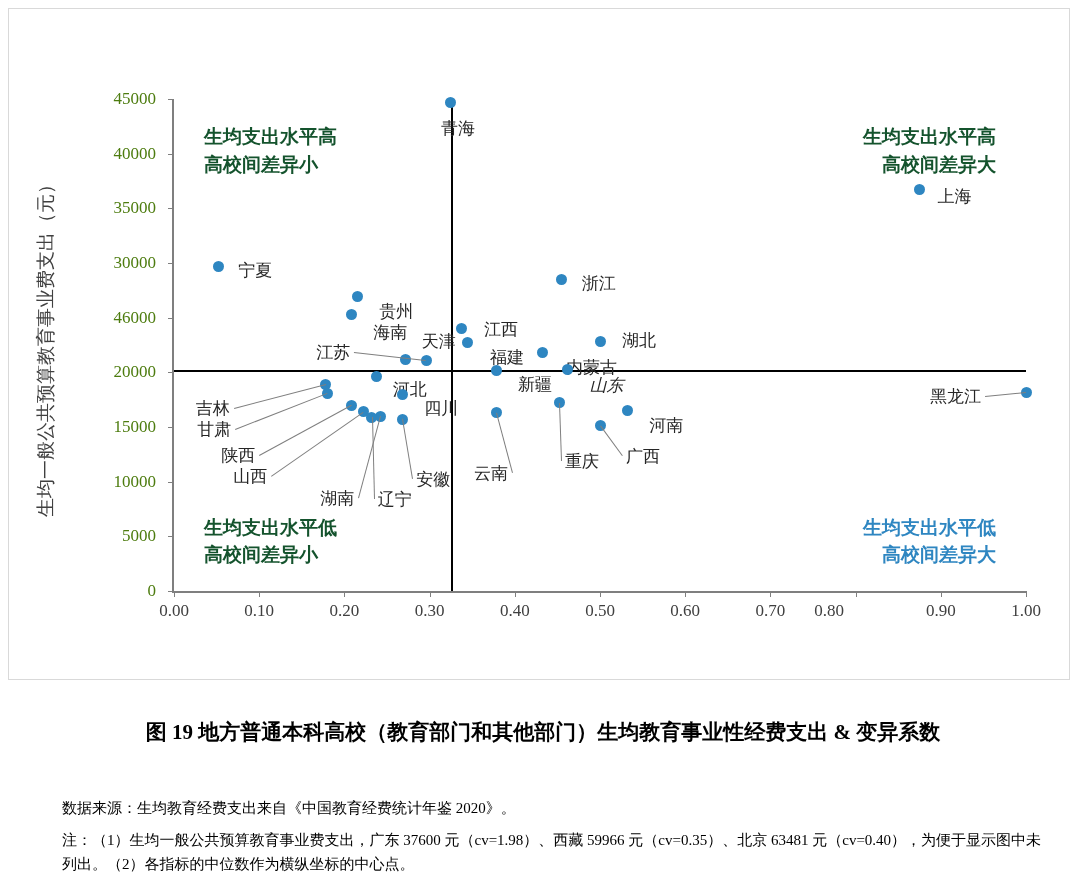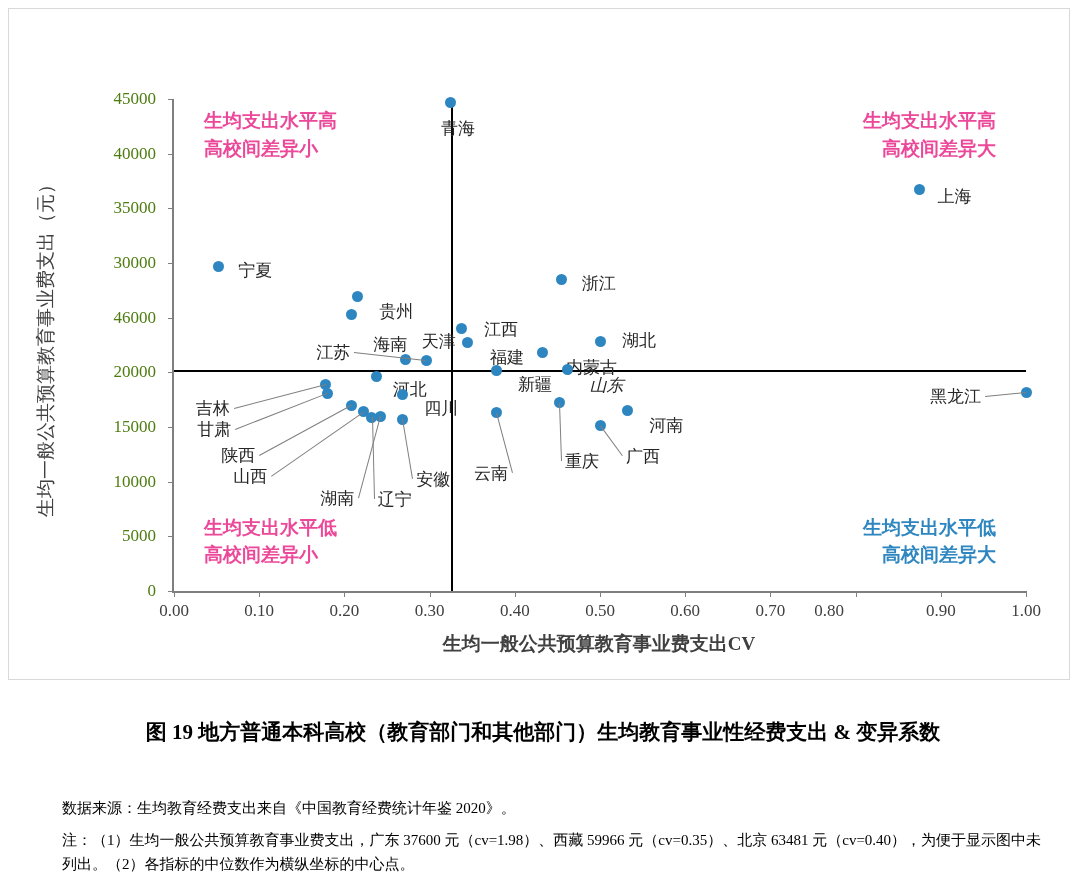--- a/index.html
+++ b/index.html
@@ -45,21 +45,21 @@
   #ylabel span{
     transform:rotate(-90deg);white-space:nowrap;font-size:19px;color:#404040;
     font-family:"Liberation Serif", serif;
   }
   #xlabel{
     position:absolute;left:163px;top:622px;width:854px;text-align:center;
     font-size:19px;color:#404040;font-weight:bold;font-family:"Liberation Serif", serif;
   }
   .quad{position:absolute;font-size:19px;font-weight:bold;line-height:1.45;
       font-family:"Liberation Serif", serif;white-space:nowrap;}
-  .q-green{color:#ec4899;}
+  .q-green{color:#14532d;margin-top:16px;}
   .q-blue{color:#2e86c1;}
 
   #fig-caption{
     position:absolute;left:38px;top:718px;width:1010px;
     font-size:21px;font-weight:bold;color:#000;
     font-family:"Liberation Serif", serif;text-align:center;
   }
   .note{
     position:absolute;left:62px;width:980px;font-size:15px;color:#000;
     font-family:"Liberation Serif", serif;line-height:1.6;
@@ -125,21 +125,21 @@
       <div class="ptlabel" style="left: 266.9px; top: 18.28px;">青海</div>
       <div class="pt" title="上海" style="left: 745.5px; top: 90.7467px;"></div>
       <div class="ptlabel" style="left: 763.5px; top: 85.7467px;">上海</div>
       <div class="pt" title="宁夏" style="left: 44.304px; top: 167.28px;"></div>
       <div class="ptlabel" style="left: 64.304px; top: 160.28px;">宁夏</div>
       <div class="pt" title="浙江" style="left: 387.66px; top: 180.4px;"></div>
       <div class="ptlabel" style="left: 407.66px; top: 173.4px;">浙江</div>
       <div class="pt" title="贵州" style="left: 183.18px; top: 197.893px;"></div>
       <div class="ptlabel" style="left: 205.18px; top: 200.893px;">贵州</div>
       <div class="pt" title="海南" style="left: 177.216px; top: 215.387px;"></div>
-      <div class="ptlabel" style="left: 199.216px; top: 234px;">海南</div>
+      <div class="ptlabel" style="left: 199.216px; top: 222px;">海南</div>
       <div class="pt" title="江西" style="left: 287.976px; top: 229.6px;"></div>
       <div class="ptlabel" style="left: 309.976px; top: 218.6px;">江西</div>
       <div class="pt" title="福建" style="left: 293.94px; top: 243.813px;"></div>
       <div class="ptlabel" style="left: 315.94px; top: 246.813px;">福建</div>
       <div class="pt" title="湖北" style="left: 426px; top: 242.72px;"></div>
       <div class="ptlabel" style="left: 448px; top: 229.72px;">湖北</div>
       <div class="pt" title="内蒙古" style="left: 368.064px; top: 253.653px;"></div>
       <div class="ptlabel" style="left: 392.064px; top: 256.653px;">内蒙古</div>
       <div class="pt" title="天津" style="left: 231.744px; top: 260.213px;"></div>
       <div class="ptlabel" style="left: 247.744px; top: 231.213px;">天津</div>
@@ -200,18 +200,17 @@
       <div class="quad q-green" style="left: 30px; bottom: 22px;">
         <div>生均支出水平低</div>
         <div>高校间差异小</div>
       </div>
       <div class="quad q-blue" style="right: 30px; bottom: 22px; text-align: right;">
         <div>生均支出水平低</div>
         <div>高校间差异大</div>
       </div>
     </div>
 
-  <div id="xlabel">生均一般公共预算教育事业费支出CV</div>
 </div>
 
 <div id="fig-caption">图 19  地方普通本科高校（教育部门和其他部门）生均教育事业性经费支出 &amp; 变异系数</div>
 <div class="note" id="note-source">数据来源：生均教育经费支出来自《中国教育经费统计年鉴 2020》。</div>
 <div class="note" id="note-1">注：（1）生均一般公共预算教育事业费支出，广东 37600 元（cv=1.98）、西藏 59966 元（cv=0.35）、北京 63481 元（cv=0.40），为便于显示图中未列出。（2）各指标的中位数作为横纵坐标的中心点。</div>
 
 </body></html>

